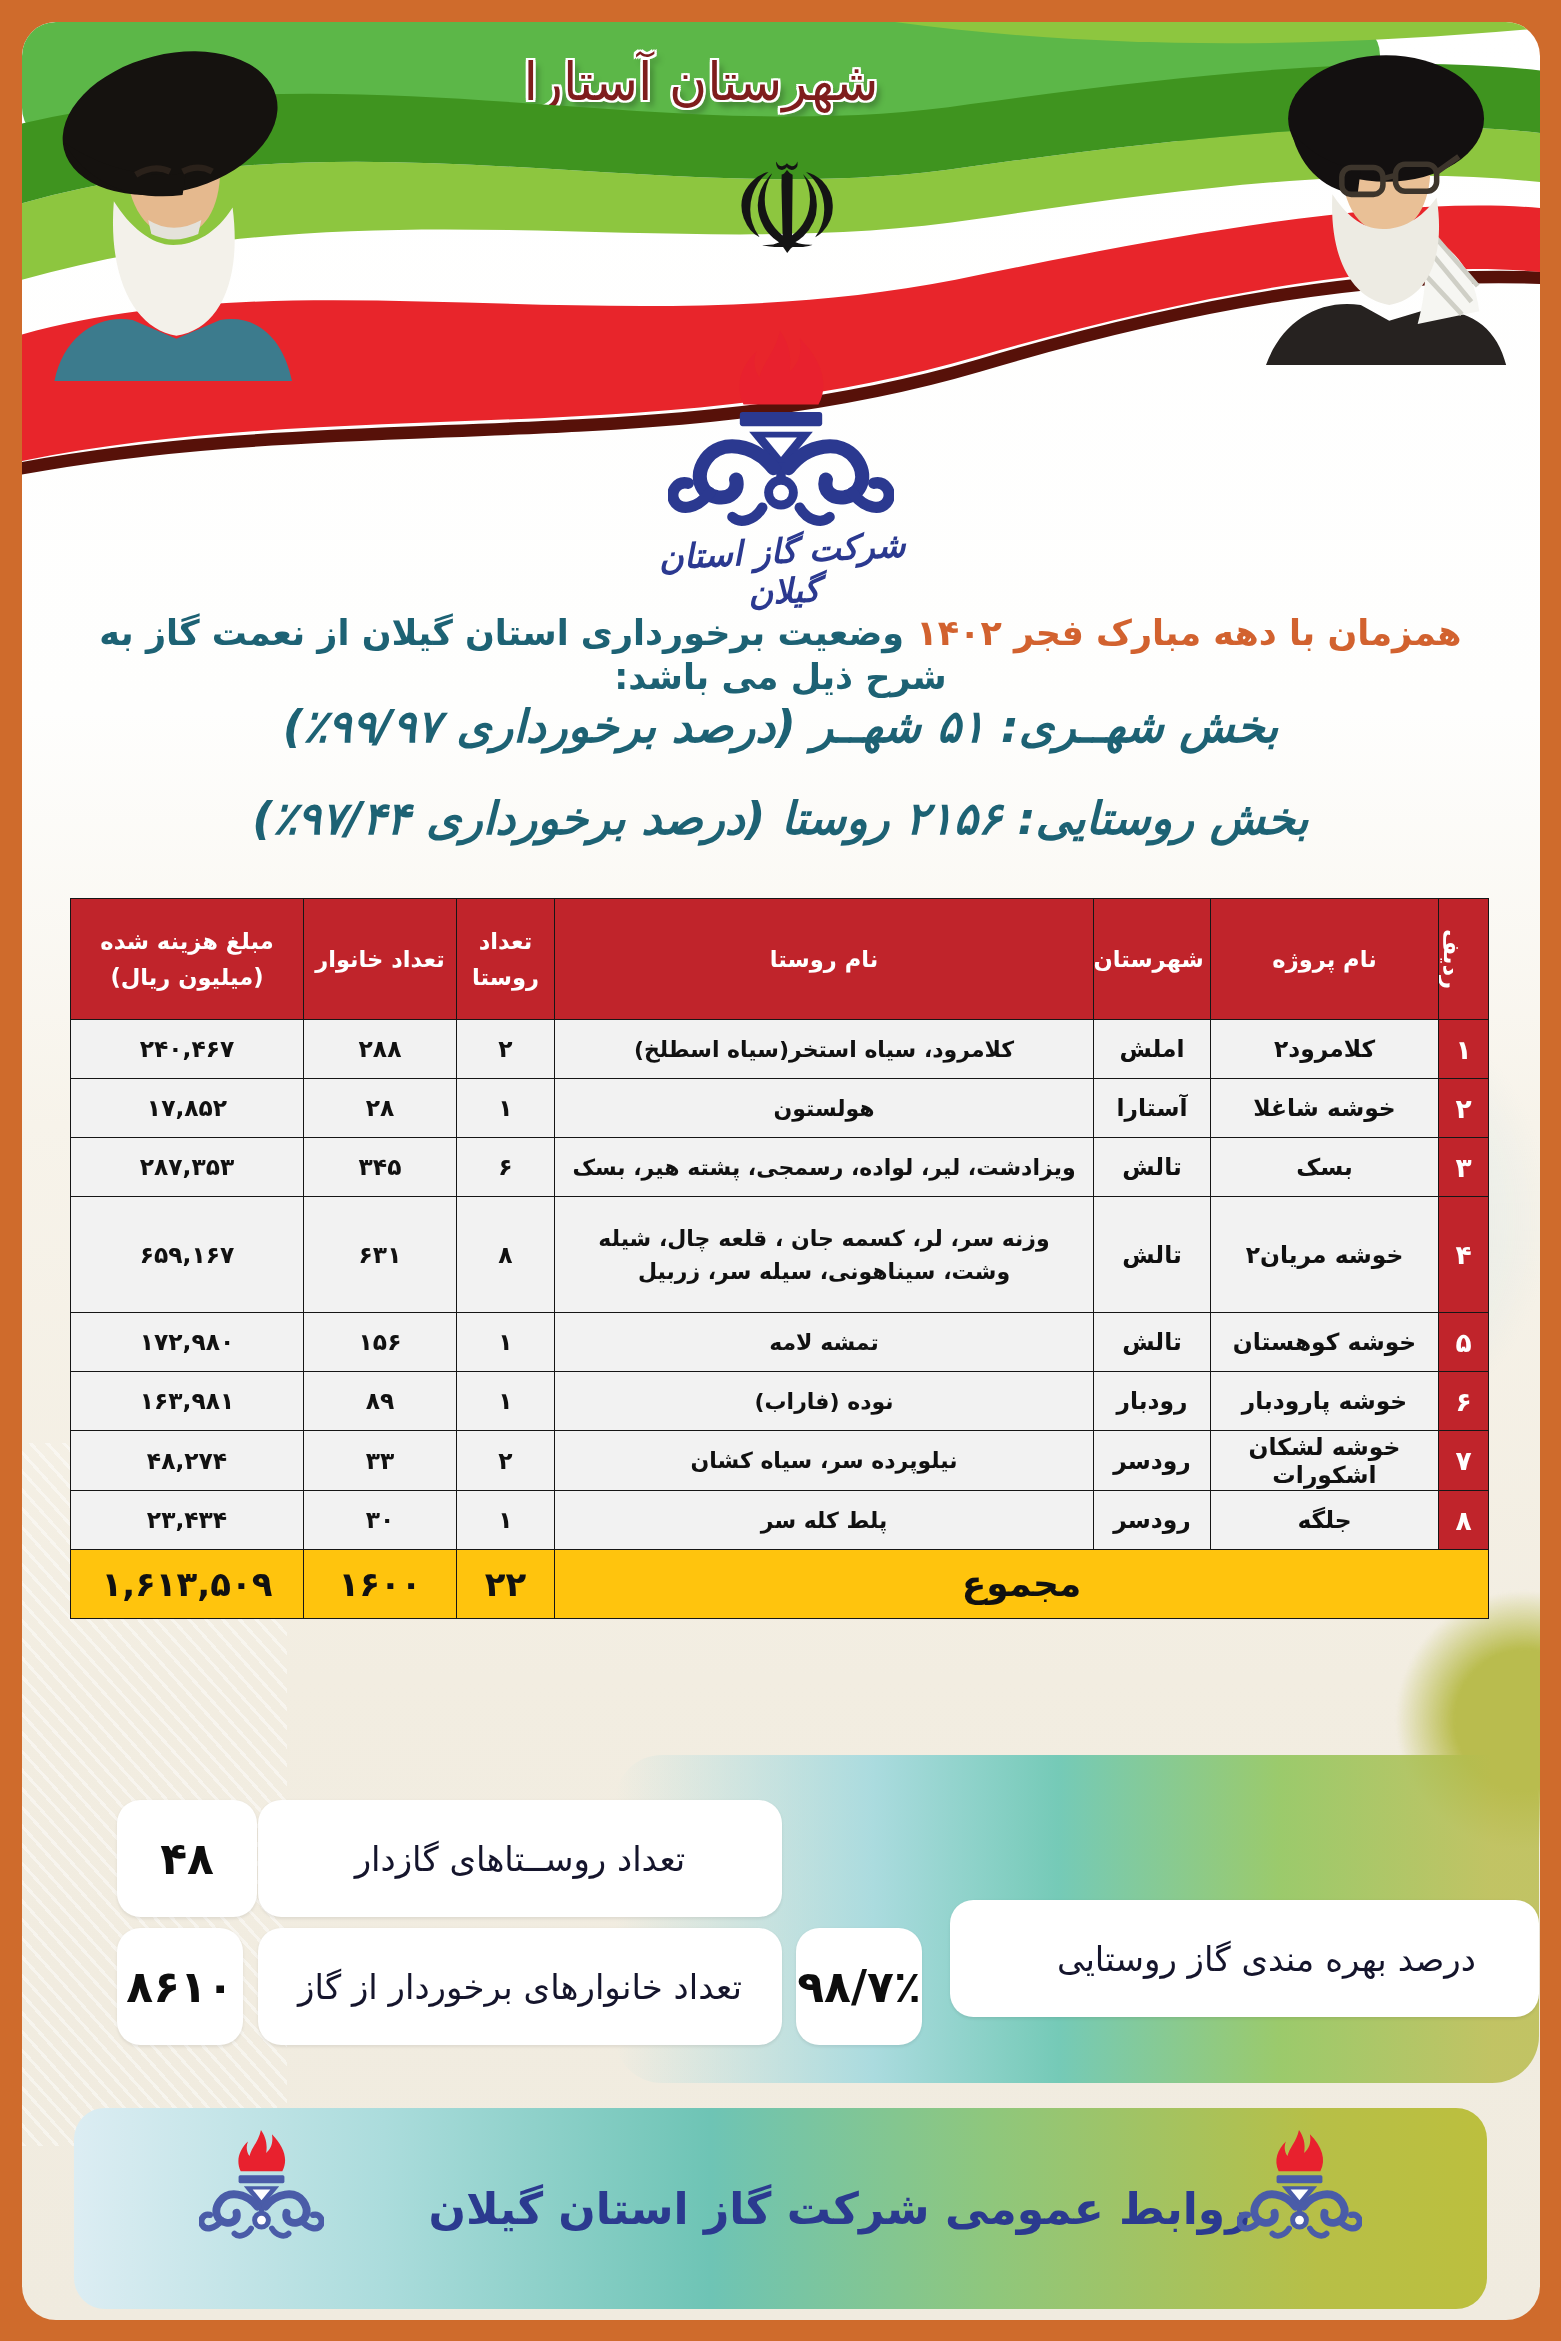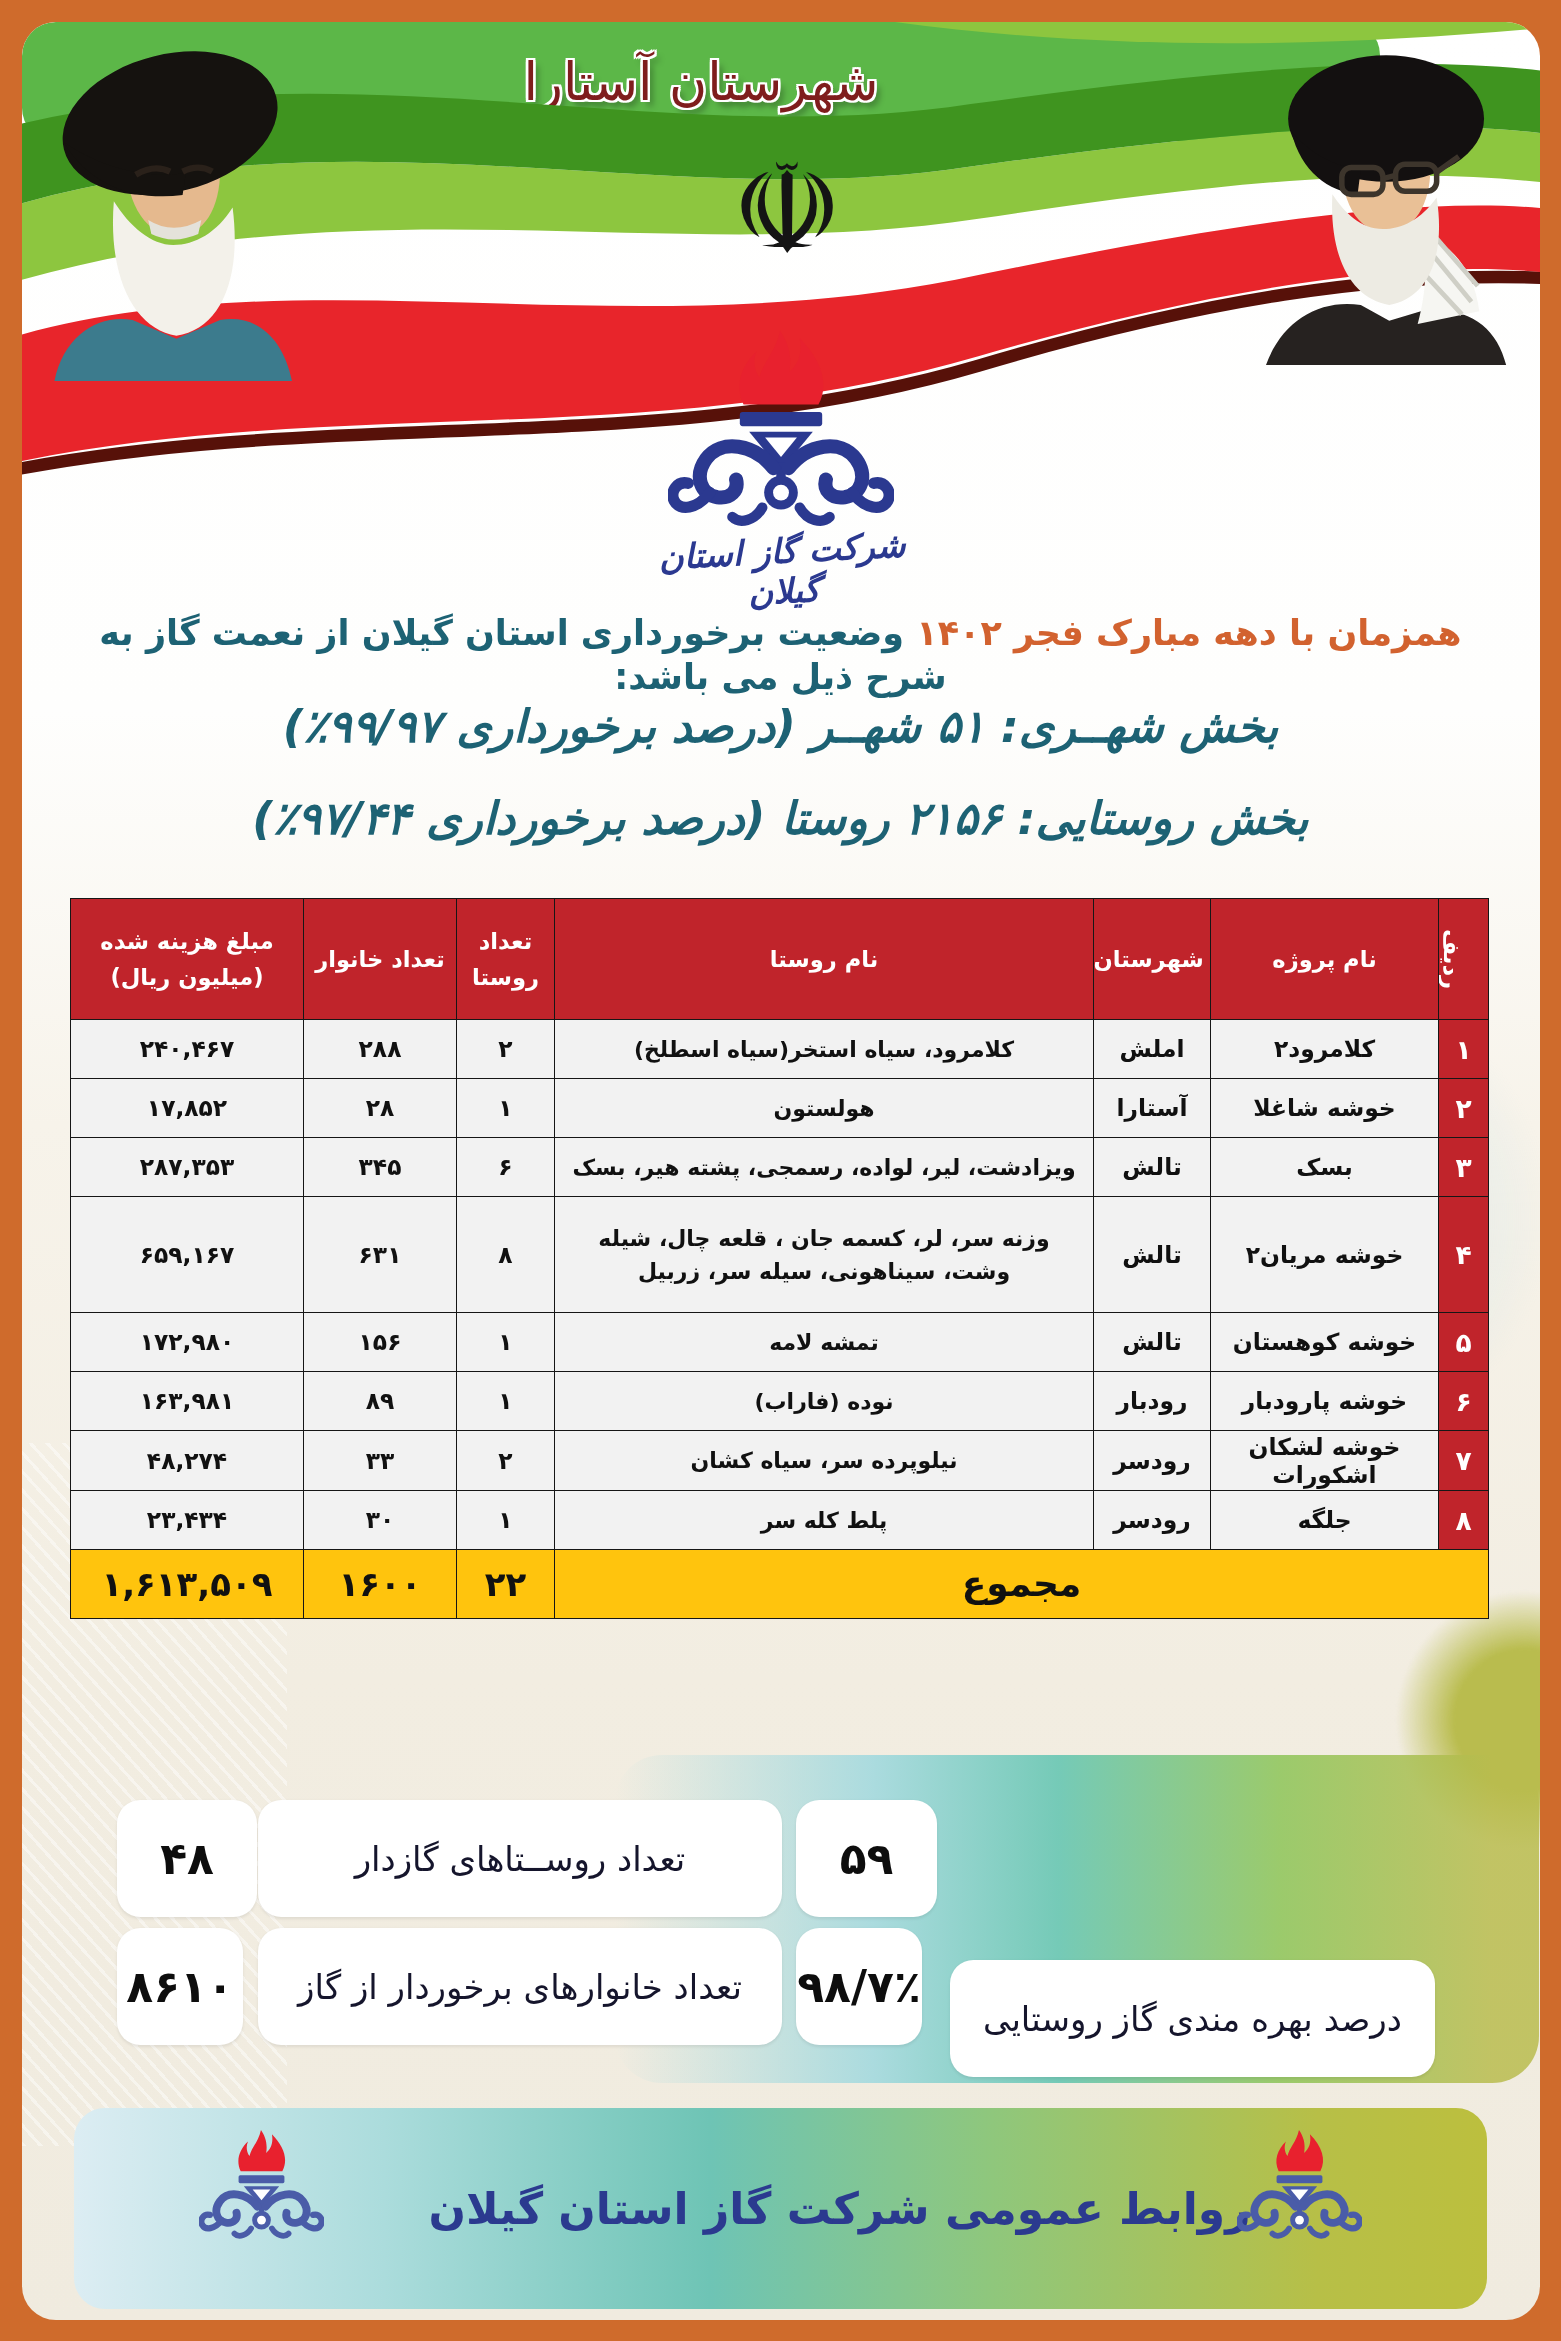--- a/index.html
+++ b/index.html
@@ -67,21 +67,21 @@
     text-shadow:2.3px 0 #fff,-2.3px 0 #fff,0 2.3px #fff,0 -2.3px #fff,2.3px 2.3px #fff,-2.3px -2.3px #fff,2.3px -2.3px #fff,-2.3px 2.3px #fff,4.7px 5.5px 6.2px rgba(0,0,0,.35);}
   
   .stat-box{position:absolute;height:117px;background:#fff;border-radius:23.4px;
     display:flex;align-items:center;justify-content:center;box-shadow:0 1.6px 3.1px rgba(0,0,0,.08);}
   .stat-label{font-size:34px;font-weight:normal;color:#15152c;direction:rtl;}
   .stat-value{font-size:44px;font-weight:bold;color:#0d0d0d;direction:rtl;}
   #stat-l1{left:928px;top:1778px;width:511px;}
   #stat-v1{left:774px; top:1778px;width:141px;}
   #stat-l2{left:236px; top:1778px;width:524px;}
   #stat-v2{left:95px; top:1778px;width:140px;}
-  #stat-l3{left:928px;top:1938px;width:485px;}
+  #stat-l3{left:928px;top:1878px;width:545px;padding-left:44px;}
   #stat-v3{left:774px; top:1906px;width:126px;}
   #stat-l4{left:236px; top:1906px;width:524px;}
   #stat-v4{left:95px; top:1906px;width:126px;}
   
   #footer{left:52px;top:2086px;width:1413px;height:201px;border-radius:31px;
     background:linear-gradient(90deg,#dcedf3 0%,#abdcdc 22%,#6ec4b5 45%,#8fc77c 65%,#b7bf47 88%,#bcbf3e 100%);}
   #footer .f-logo{position:absolute;top:14px;width:125px;height:141px;}
   #footer-logo-left{left:125px;}
   #footer-logo-right{left:1163px;}
   #footer-text{position:absolute;left:258px;top:0;width:1015px;height:100%;
@@ -259,23 +259,20 @@
         <td>۱۶۰۰</td>
         <td>۱,۶۱۳,۵۰۹</td>
       </tr>
     </tbody>
   </table>
 
   <div id="astara-banner">
     <div class="t rtl">شهرستان آستارا</div>
   </div>
 
-  <div class="stat-box" id="stat-v1">
-    <span class="stat-value">۵۹</span>
-  </div>
   <div class="stat-box" id="stat-l2">
     <span class="stat-label">تعداد روســتاهای گازدار</span>
   </div>
   <div class="stat-box" id="stat-v2">
     <span class="stat-value">۴۸</span>
   </div>
   <div class="stat-box" id="stat-l3">
     <span class="stat-label">درصد بهره مندی گاز روستایی</span>
   </div>
   <div class="stat-box" id="stat-v3">

